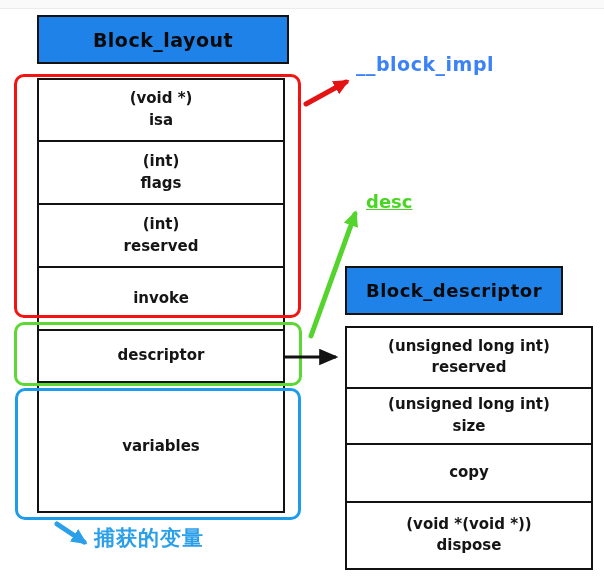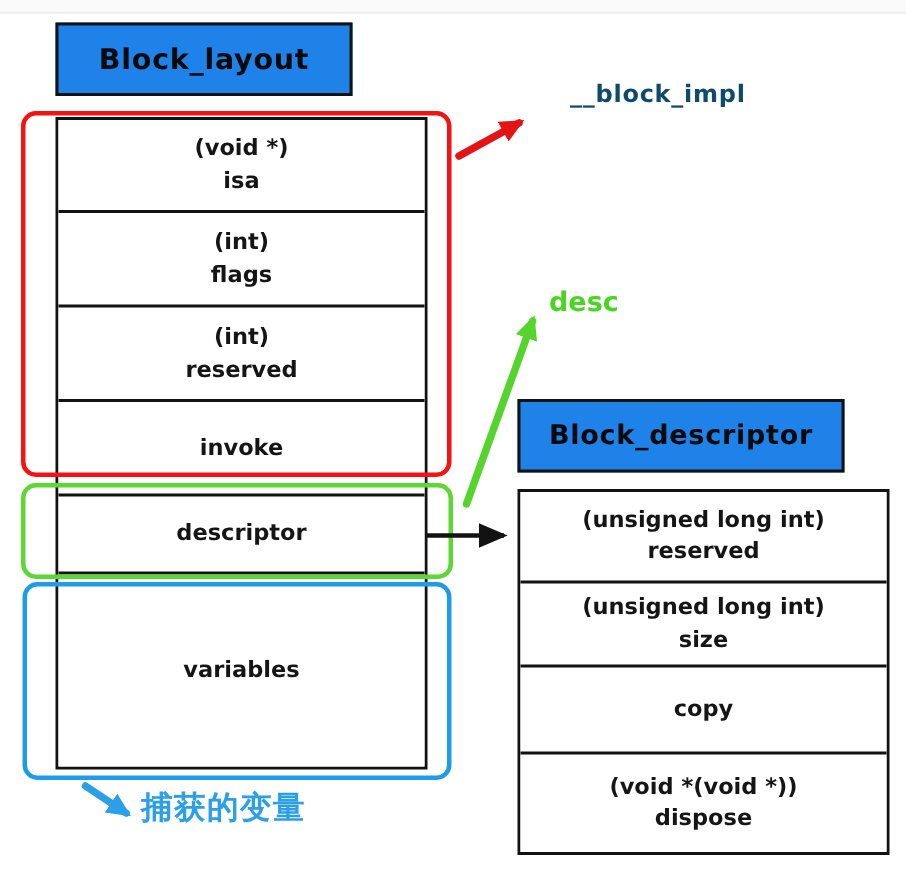--- a/index.html
+++ b/index.html
@@ -9,21 +9,21 @@
   }
   .top-band{
     position:absolute;left:0;top:0;width:604px;height:8px;
     background:#fafafa;border-bottom:1px solid #ececec;
   }
   .hdr{
     position:absolute;box-sizing:border-box;border:2px solid #121212;
     background:#1e82e8;display:flex;align-items:center;justify-content:center;
     font-weight:bold;color:#0a0a0a;letter-spacing:0.5px;
   }
-  .hdr-left{left:37px;top:15px;width:198px;height:49px;font-size:19px;}
+  .hdr-left{left:37px;top:15px;width:252px;height:49px;font-size:19px;}
   .hdr-right{left:345px;top:266px;width:218px;height:49px;font-size:18px;}
   .tbl{
     position:absolute;box-sizing:border-box;border:2px solid #121212;background:#fff;
     display:flex;flex-direction:column;
   }
   .tbl-left{left:37px;top:78px;width:248px;height:435px;}
   .tbl-right{left:345px;top:326px;width:248px;height:244px;}
   .cell{
     box-sizing:border-box;display:flex;flex-direction:column;align-items:center;
     justify-content:center;text-align:center;font-weight:bold;color:#151515;
@@ -36,22 +36,22 @@
   .outline{position:absolute;box-sizing:border-box;border-radius:10px;background:transparent;}
   .outline-red{left:14px;top:74px;width:287px;height:244px;border:3px solid #f21313;}
   .outline-green{left:14px;top:322px;width:288px;height:64px;border:3px solid #5cd733;}
   .outline-blue{left:15px;top:388px;width:286px;height:132px;border:3px solid #1e9be9;}
   .arrows{position:absolute;left:0;top:0;width:604px;height:580px;pointer-events:none;}
   .ann{
     position:absolute;font-weight:bold;white-space:nowrap;
     text-shadow:-2px -2px 0 #fff,2px -2px 0 #fff,-2px 2px 0 #fff,2px 2px 0 #fff,
                 0 -2px 0 #fff,0 2px 0 #fff,-2px 0 0 #fff,2px 0 0 #fff;
   }
-  .ann-impl{left:356px;top:53px;font-size:16px;color:#0c4a6e;letter-spacing:0.5px;margin-left:24px;}
-  .ann-desc{left:366px;top:191px;font-size:18px;color:#49d622;}
+  .ann-impl{left:356px;top:53px;font-size:19px;color:#3b82f6;letter-spacing:0.5px;}
+  .ann-desc{left:366px;top:191px;font-size:18px;color:#49d622;text-decoration:underline;}
   .ann-captured{left:94px;top:524px;font-size:21px;color:#2b9fe8;letter-spacing:1px;}
 </style>
 </head>
 <body>
 
 <div class="canvas">
 
   <div class="top-band"></div>
 
   <div class="hdr hdr-left">

